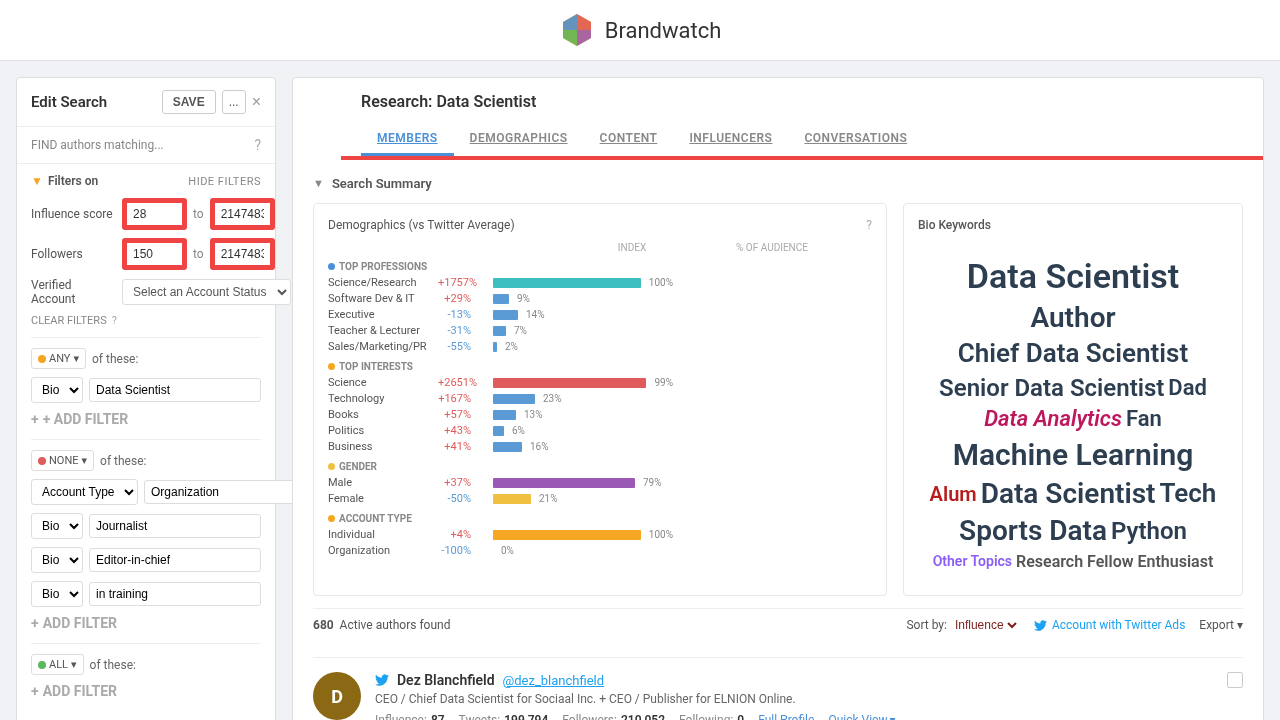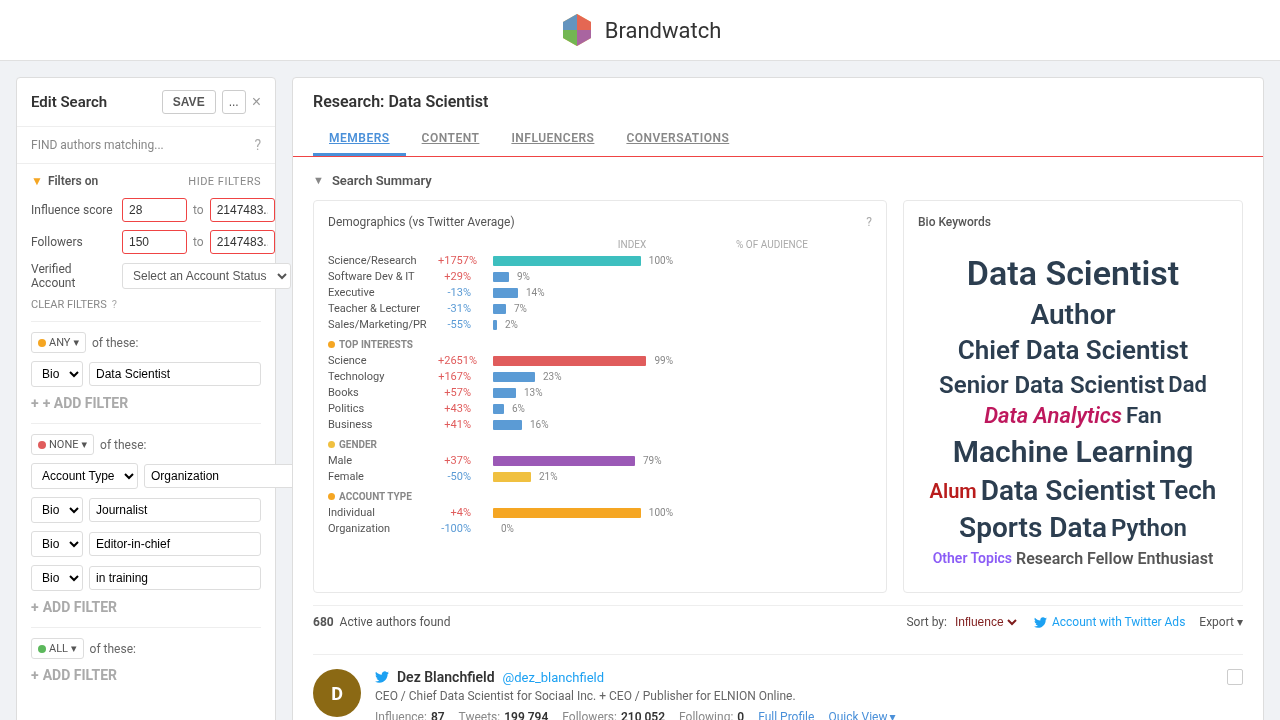--- a/index.html
+++ b/index.html
@@ -27,21 +27,21 @@
     .find-bar-text { font-size: 12px; color: #888; }
     .find-bar-help { color: #aaa; font-size: 14px; cursor: pointer; }
 
     .filters-section { padding: 10px 14px; }
     .filters-header { display: flex; align-items: center; justify-content: space-between; margin-bottom: 10px; }
     .filters-label { font-size: 12px; color: #555; font-weight: 600; display: flex; align-items: center; gap: 5px; }
     .hide-filters-btn { font-size: 11px; color: #888; cursor: pointer; text-transform: uppercase; letter-spacing: 0.5px; }
 
     .filter-row { display: flex; align-items: center; margin-bottom: 8px; gap: 6px; }
     .filter-label { font-size: 12px; color: #555; width: 85px; flex-shrink: 0; }
-    .filter-input { border: 1px solid #ef4444; border-radius: 3px; padding: 4px 6px; font-size: 12px; width: 65px; color: #333; }
+    .filter-input { border: 5px solid #ef4444; border-radius: 3px; padding: 4px 6px; font-size: 12px; width: 65px; color: #333; }
     .filter-to { font-size: 12px; color: #888; }
     .filter-select { border: 1px solid #ddd; border-radius: 3px; padding: 4px 6px; font-size: 12px; flex: 1; color: #555; background: white; cursor: pointer; }
     .clear-filters { font-size: 11px; color: #888; cursor: pointer; display: flex; align-items: center; gap: 5px; margin-bottom: 10px; }
 
     .divider-line { border: none; border-top: 1px solid #eee; margin: 10px 0; }
 
     .filter-group { margin-bottom: 12px; }
     .filter-group-header { display: flex; align-items: center; gap: 6px; margin-bottom: 8px; font-size: 12px; color: #555; }
     .tag-select { border: 1px solid #ddd; border-radius: 3px; padding: 3px 6px; font-size: 11px; background: white; cursor: pointer; display: flex; align-items: center; gap: 3px; }
     .tag-dot { width: 8px; height: 8px; border-radius: 50%; display: inline-block; }
@@ -51,21 +51,21 @@
     .of-these { font-size: 12px; color: #666; }
 
     .filter-condition-row { display: flex; align-items: center; gap: 6px; margin-bottom: 8px; }
     .condition-select { border: 1px solid #ddd; border-radius: 3px; padding: 4px 6px; font-size: 12px; background: white; cursor: pointer; }
     .condition-value { border: 1px solid #ddd; border-radius: 3px; padding: 4px 6px; font-size: 12px; flex: 1; }
     .add-filter { font-size: 12px; color: #888; cursor: pointer; display: flex; align-items: center; gap: 4px; margin-bottom: 10px; }
     .add-filter span { font-size: 14px; font-weight: bold; color: #aaa; }
 
     
     #right-panel { flex: 1; background: white; border-radius: 4px; border: 1px solid #ddd; padding: 0; overflow: hidden; }
-    .rp-header { padding: 14px 20px 0; border-bottom: 1px solid #ef4444; }
+    .rp-header { padding: 14px 20px 0; border-bottom: 4px solid #ef4444; margin-left: 48px; }
     .rp-title { font-size: 16px; font-weight: 600; color: #333; margin-bottom: 12px; }
 
     .tabs { display: flex; gap: 0; }
     .tab { padding: 8px 16px; font-size: 12px; font-weight: 600; color: #888; cursor: pointer; border-bottom: 3px solid transparent; text-transform: uppercase; letter-spacing: 0.5px; text-decoration: underline; }
     .tab.active { color: #4a90d9; border-bottom-color: #4a90d9; }
 
     .rp-body { padding: 16px 20px; }
 
     .search-summary { margin-bottom: 16px; }
     .search-summary-header { display: flex; align-items: center; gap: 8px; font-size: 13px; font-weight: 600; color: #555; margin-bottom: 12px; }
@@ -109,21 +109,21 @@
     .sort-select { font-size: 12px; color: #7f1d1d; cursor: pointer; border: none; background: none; }
     .twitter-btn { display: flex; align-items: center; gap: 5px; font-size: 12px; color: #1da1f2; cursor: pointer; }
     .export-btn { font-size: 12px; color: #555; cursor: pointer; display: flex; align-items: center; gap: 3px; }
 
     
     .member-card { display: flex; align-items: flex-start; gap: 14px; padding: 14px 0; border-top: 1px solid #eee; }
     .member-avatar { width: 48px; height: 48px; border-radius: 50%; background: #ddd; flex-shrink: 0; overflow: hidden; display: flex; align-items: center; justify-content: center; font-size: 20px; color: #888; }
     .member-info { flex: 1; }
     .member-name-row { display: flex; align-items: center; gap: 8px; margin-bottom: 3px; }
     .member-name { font-size: 14px; font-weight: 600; color: #333; }
-    .member-handle { font-size: 13px; color: #1da1f2; }
+    .member-handle { font-size: 13px; color: #1da1f2; text-decoration: underline; }
     .member-bio { font-size: 12px; color: #666; margin-bottom: 5px; line-height: 1.4; }
     .member-stats { display: flex; align-items: center; gap: 14px; font-size: 12px; color: #555; flex-wrap: wrap; }
     .member-stat { display: flex; gap: 4px; }
     .stat-label { color: #888; }
     .stat-value { font-weight: 600; color: #333; }
     .profile-link { font-size: 12px; color: #4a90d9; cursor: pointer; }
     .quick-view { font-size: 12px; color: #4a90d9; cursor: pointer; display: flex; align-items: center; gap: 2px; }
     .checkbox-area { width: 16px; height: 16px; border: 1px solid #ccc; border-radius: 2px; flex-shrink: 0; }
   </style>
 </head>
@@ -275,20 +275,21 @@
         </div>
       </div>
     </div>
   </div>
 
   <div id="right-panel">
     <div class="rp-header">
       <div class="rp-title">Research: Data Scientist</div>
       <div class="tabs">
         <div class="tab active">MEMBERS</div>
+        <div class="tab">DEMOGRAPHICS</div>
         <div class="tab">CONTENT</div>
         <div class="tab">INFLUENCERS</div>
         <div class="tab">CONVERSATIONS</div>
       </div>
     </div>
 
     <div class="rp-body">
 
       <div class="search-summary">
         <div class="search-summary-header">
@@ -301,20 +302,24 @@
           <div class="demographics-box">
             <div class="demo-title">
               <span class="demo-title-text">Demographics (vs Twitter Average)</span>
               <span style="color:#aaa; font-size:12px;">?</span>
             </div>
             <div class="demo-col-headers">
               <span class="col-index">INDEX</span>
               <span class="col-audience">% OF AUDIENCE</span>
             </div>
 
+            <div class="section-label">
+              <span class="section-dot blue"></span>
+              <span>TOP PROFESSIONS</span>
+            </div>
             <div id="professions-rows">
                 <div class="demo-row">
       <span class="demo-name">Science/Research</span>
       <span class="demo-index pos">+1757%</span>
       <div class="demo-bar-container">
         <div class="demo-bar" style="width:180px; background:#3dbfbf;"></div>
         <span class="demo-pct">100%</span>
       </div>
     </div>
                 <div class="demo-row">

